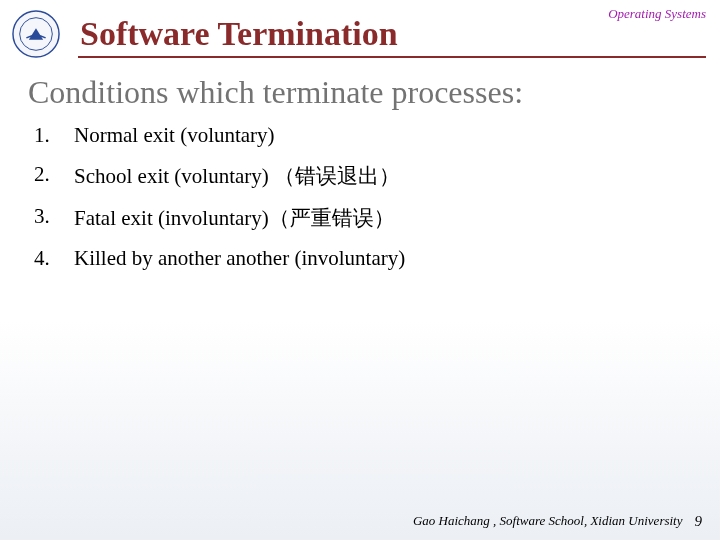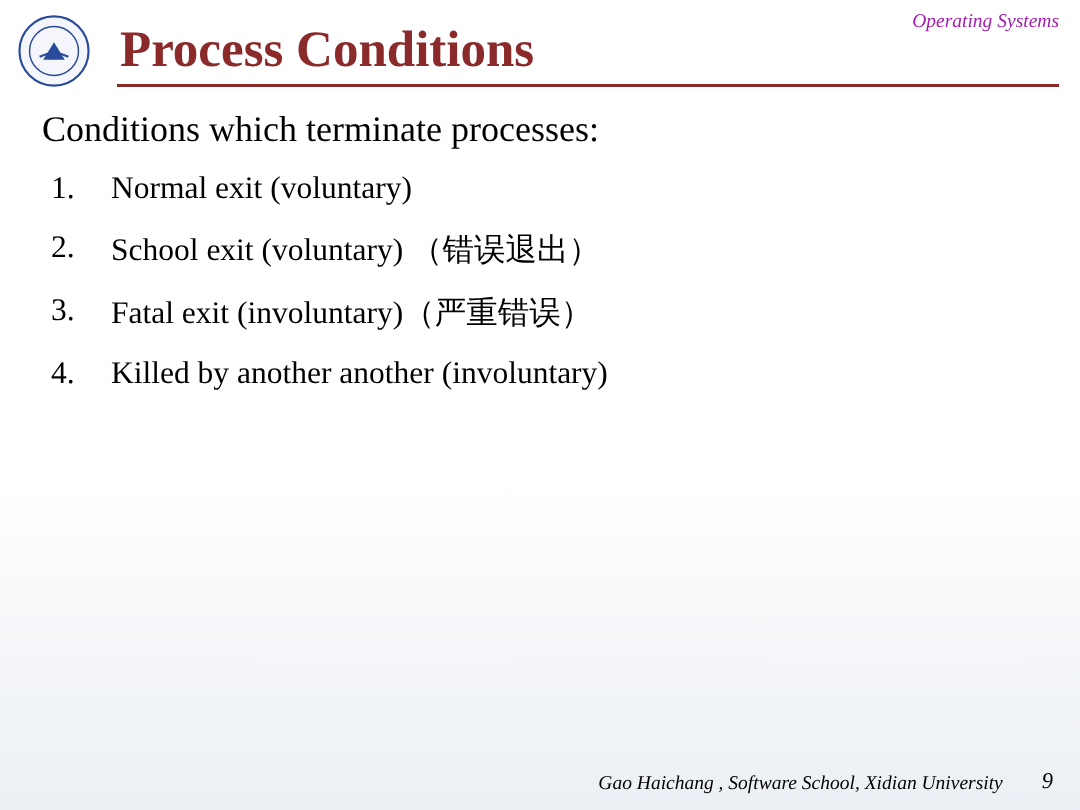--- a/index.html
+++ b/index.html
@@ -62,22 +62,22 @@
     margin-top: -2px;
   }
   .content {
     margin-left: 28px;
     margin-right: 20px;
     margin-top: 16px;
     position: relative;
     z-index: 1;
   }
   .subhead {
-    font-size: 24px;
-    color: #000000;
+    font-size: 32px;
+    color: #737373;
     margin-bottom: 12px;
   }
   .list {
     list-style: none;
     padding: 0;
     margin: 0 0 0 6px;
     counter-reset: item;
   }
   .list li {
     font-size: 21px;
@@ -90,22 +90,22 @@
     flex: 0 0 40px;
   }
   .footer {
     position: absolute;
     bottom: 10px;
     right: 18px;
     font-style: italic;
     font-size: 13px;
     color: #000;
     display: flex;
-    align-items: center;
-    gap: 26px;
+    align-items: flex-start;
+    gap: 12px;
     z-index: 2;
   }
   .page-num {
     font-style: italic;
     font-size: 15px;
     color: #000;
   }
 </style>
 </head>
 <body>
@@ -116,21 +116,21 @@
   <div class="course-label">Operating Systems</div>
   <div class="title-row">
     <div class="logo">
       <svg viewBox="0 0 100 100" width="48" height="48">
         <circle cx="50" cy="50" r="48" fill="#f4f6fb" stroke="#2a4a9a" stroke-width="3"></circle>
         <circle cx="50" cy="50" r="34" fill="none" stroke="#2a4a9a" stroke-width="2"></circle>
         <path d="M35 62 L50 38 L65 62 Z" fill="#2a4a9a"></path>
         <path d="M30 58 Q50 48 70 58" fill="none" stroke="#2a4a9a" stroke-width="3"></path>
       </svg>
     </div>
-    <div class="title">Process Conditions</div>
+    <div class="title">Software Termination</div>
   </div>
   <div class="title-underline"></div>
 </div>
 
 <div class="content">
   <div class="subhead">Conditions which terminate processes:</div>
   <ol class="list">
     <li>
       <span class="num">1.</span>
       <span>Normal exit (voluntary)</span>

